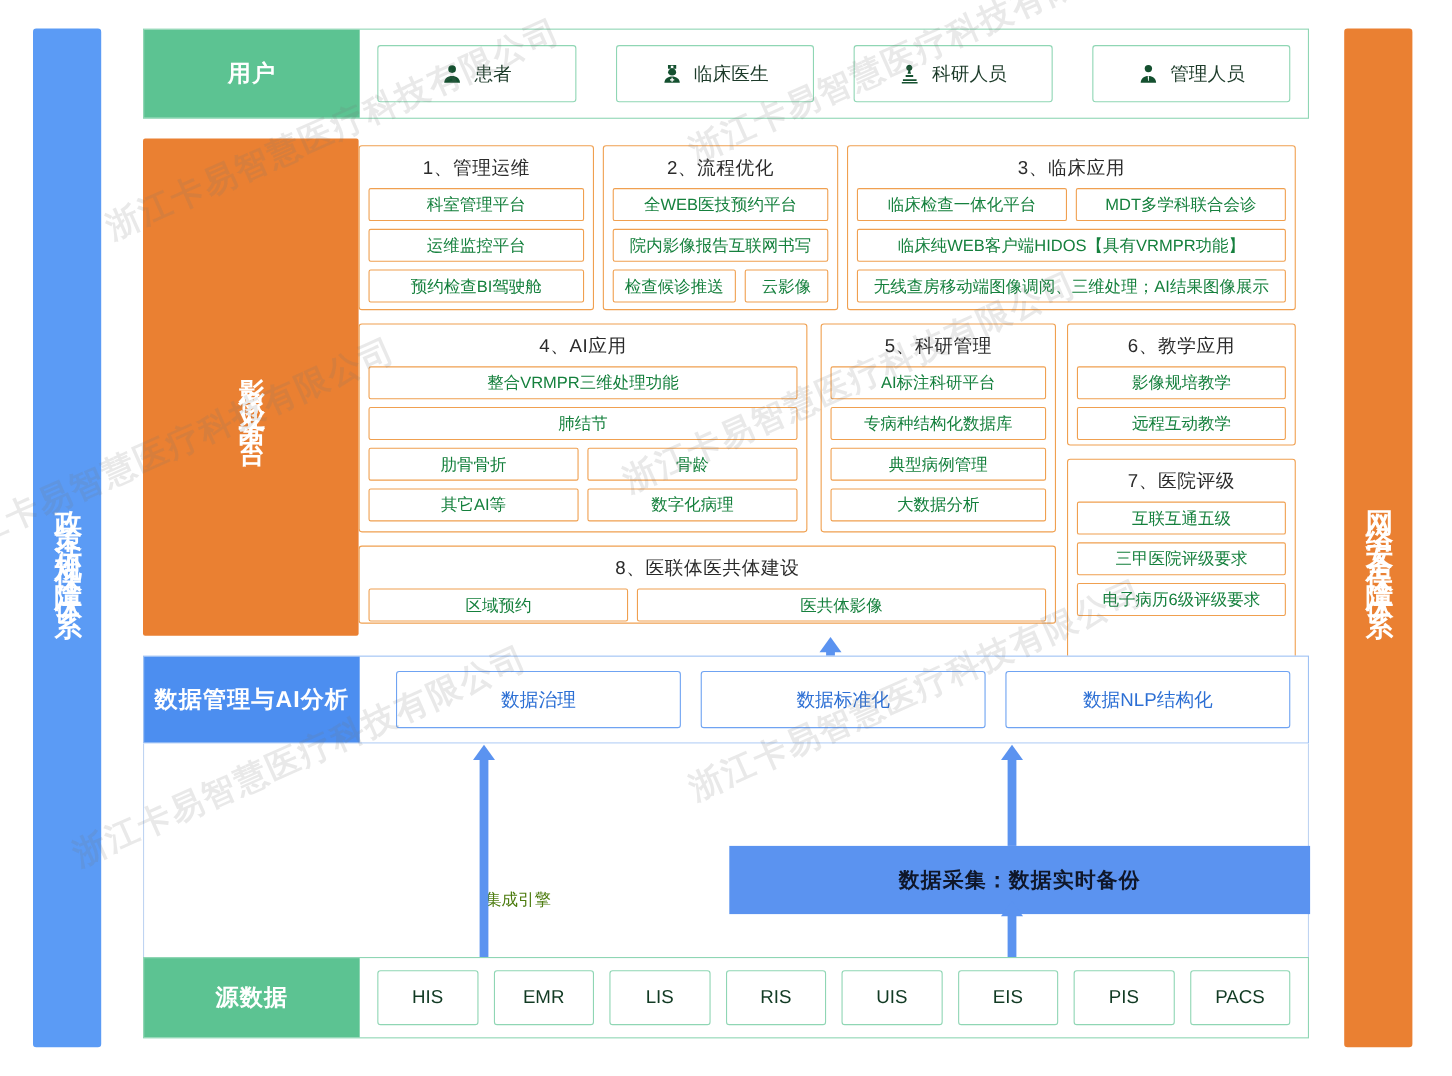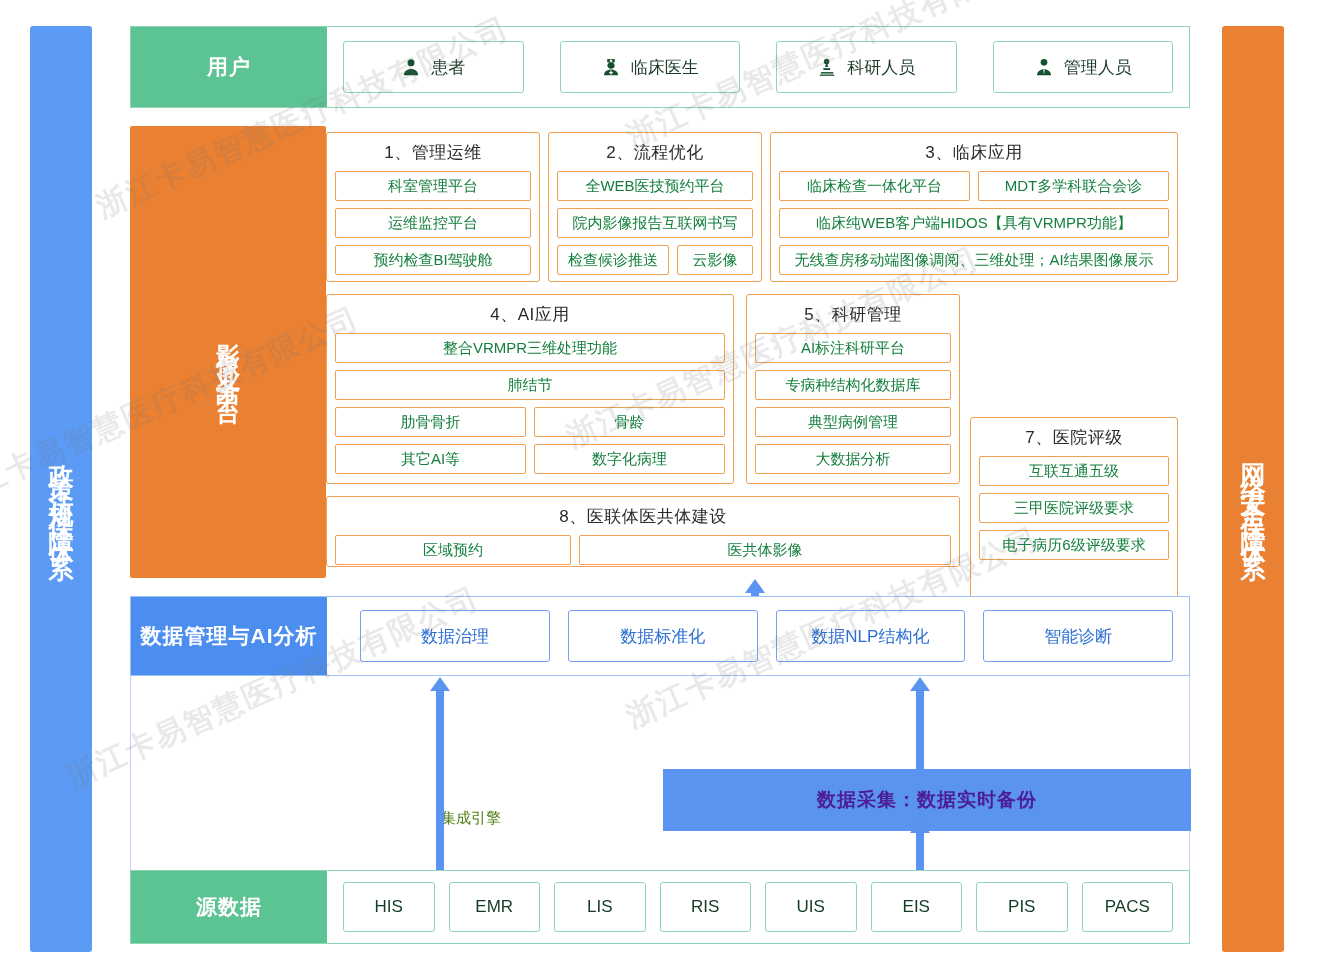--- a/index.html
+++ b/index.html
@@ -126,21 +126,21 @@
   }
 
   
   .gap{
     position:absolute;left:0;top:650px;width:1060px;height:194px;
     border-left:1px solid #BFD4F2;border-right:1px solid #BFD4F2;
     box-sizing:border-box;background:#fff;
   }
   .collect{
     position:absolute;left:532px;top:93px;width:528px;height:62px;
-    background:#5B93F0;color:#4c1d95;font-size:19px;font-weight:700;
+    background:#5B93F0;color:#0f172a;font-size:19px;font-weight:700;
     display:flex;align-items:center;justify-content:center;letter-spacing:1px;
     box-sizing:border-box;
   }
   .eng-label{
     position:absolute;left:270px;top:133px;width:140px;text-align:center;
     font-size:15px;color:#4d7c0f;
   }
 
   
   .arrow{position:absolute;width:8px;background:#5B93F0;}
@@ -264,20 +264,25 @@
       </div>
 
       <div class="ocard" style="left:420px;top:168px;width:214px;height:190px;">
         <div class="ocard-title">5、科研管理</div>
         <div class="ochip">AI标注科研平台</div>
         <div class="ochip">专病种结构化数据库</div>
         <div class="ochip">典型病例管理</div>
         <div class="ochip">大数据分析</div>
       </div>
 
+      <div class="ocard" style="left:644px;top:168px;width:208px;height:111px;">
+        <div class="ocard-title">6、教学应用</div>
+        <div class="ochip">影像规培教学</div>
+        <div class="ochip">远程互动教学</div>
+      </div>
 
       <div class="ocard" style="left:644px;top:291px;width:208px;height:192px;">
         <div class="ocard-title">7、医院评级</div>
         <div class="ochip">互联互通五级</div>
         <div class="ochip">三甲医院评级要求</div>
         <div class="ochip">电子病历6级评级要求</div>
       </div>
 
       <div class="ocard" style="left:0px;top:370px;width:634px;height:71px;">
         <div class="ocard-title">8、医联体医共体建设</div>
@@ -291,21 +296,20 @@
   </div>
 
   <div class="arrow" style="left:621px;top:566px;height:36px;"></div>
 
   <div class="band band-data">
     <div class="band-label">数据管理与AI分析</div>
     <div class="band-body">
       <div class="dbox">数据治理</div>
       <div class="dbox">数据标准化</div>
       <div class="dbox">数据NLP结构化</div>
-      <div class="dbox">智能诊断</div>
     </div>
   </div>
 
   <div class="gap">
     <div class="collect">数据采集：数据实时备份</div>
     <div class="eng-label">集成引擎</div>
   </div>
 
   <div class="arrow" style="left:306px;top:664px;height:180px;"></div>
   <div class="arrow" style="left:786px;top:664px;height:79px;"></div>

